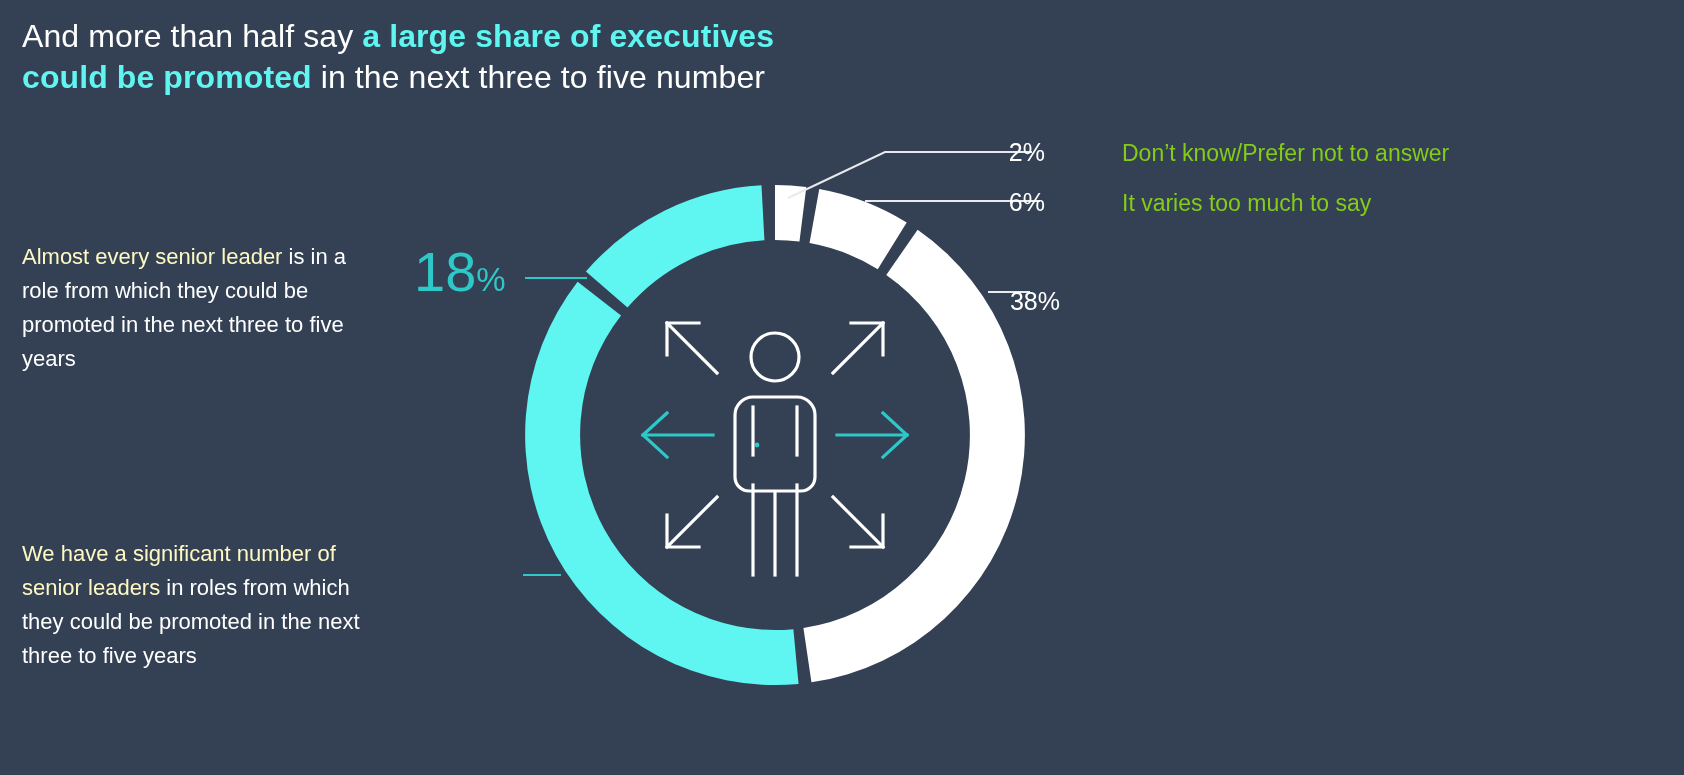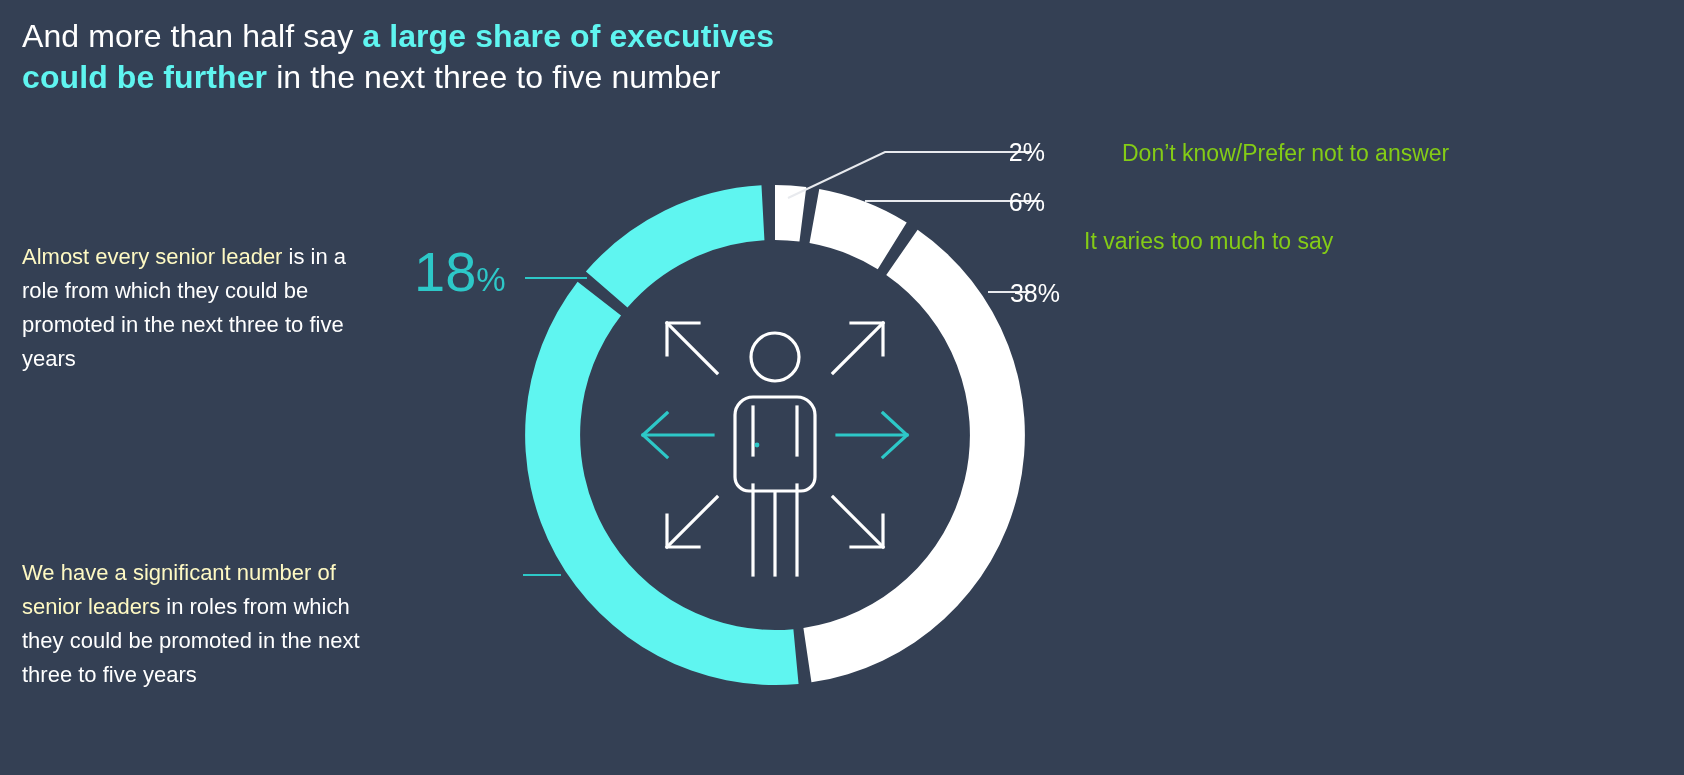--- a/index.html
+++ b/index.html
@@ -50,21 +50,21 @@
   }
   .rline{position:absolute;height:2px;background:#E8EAEE;}
 </style>
 </head>
 <body>
 
 <div id="stage">
 
   <div id="title">
     <span>And more than half say </span><span class="hl">a large share of executives</span><br>
-    <span class="hl">could be further</span><span> in the next three to five number</span>
+    <span class="hl">could be promoted</span><span> in the next three to five number</span>
   </div>
 
   <div id="donut">
     <svg width="550" height="550" viewBox="0 0 550 550">
       <g transform="translate(275,275)">
 
         <path fill="#FFFFFF" d="M 0,-250 A 250,250 0 0 1 31.34,-248.03 L 24.45,-193.46 A 195,195 0 0 0 0,-195 Z"></path>
 
         <path fill="#FFFFFF" d="M 44.26,-246.05 A 250,250 0 0 1 131.73,-212.55 L 102.75,-165.79 A 195,195 0 0 0 34.52,-191.92 Z"></path>
 
@@ -122,33 +122,33 @@
   <div class="lcallout" style="left:22px;top:240px;width:350px;">
     <div class="ltext">
       <span class="hl">Almost every senior leader</span><span> is in a role from which they could be promoted in the next three to five years</span>
     </div>
   </div>
   <div class="bigpct" style="left:414px;top:244px;">
     <span>18</span><span class="sm">%</span>
   </div>
   <div class="lline" style="left:525px;top:277px;width:62px;"></div>
 
-  <div class="lcallout" style="left:22px;top:556px;width:372px;">
+  <div class="lcallout" style="left:22px;top:537px;width:372px;">
     <div class="ltext">
       <span class="hl">We have a significant number of senior leaders</span><span> in roles from which they could be promoted in the next three to five years</span>
     </div>
   </div>
   <div class="lline" style="left:523px;top:574px;width:38px;"></div>
 
   <svg style="position:absolute;left:780px;top:140px;width:260px;height:70px;overflow:visible;">
     <path d="M 8,58 L 105,12 L 252,12" fill="none" stroke="#E8EAEE" stroke-width="2"></path>
   </svg>
   <div class="rpct" style="left:1000px;top:140px;width:45px;">2%</div>
   <div class="rtext" style="left:1122px;top:136px;width:540px;">Don’t know/Prefer not to answer</div>
 
   <div class="rline" style="left:865px;top:200px;width:175px;"></div>
   <div class="rpct" style="left:1000px;top:190px;width:45px;">6%</div>
-  <div class="rtext" style="left:1084px;top:186px;width:540px;margin-top:38px;">It varies too much to say</div>
+  <div class="rtext" style="left:1122px;top:186px;width:540px;">It varies too much to say</div>
 
   <div class="rline" style="left:988px;top:291px;width:42px;"></div>
-  <div class="rpct" style="left:1000px;top:281px;width:60px;">38%</div>
+  <div class="rpct" style="left:1000px;top:289px;width:60px;">38%</div>
 
 </div>
 
 </body></html>

